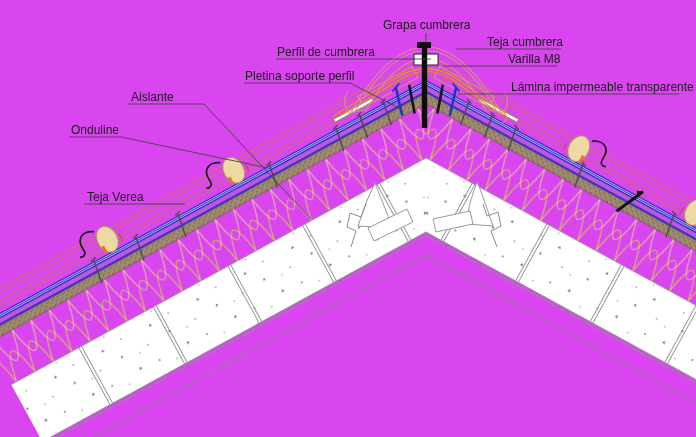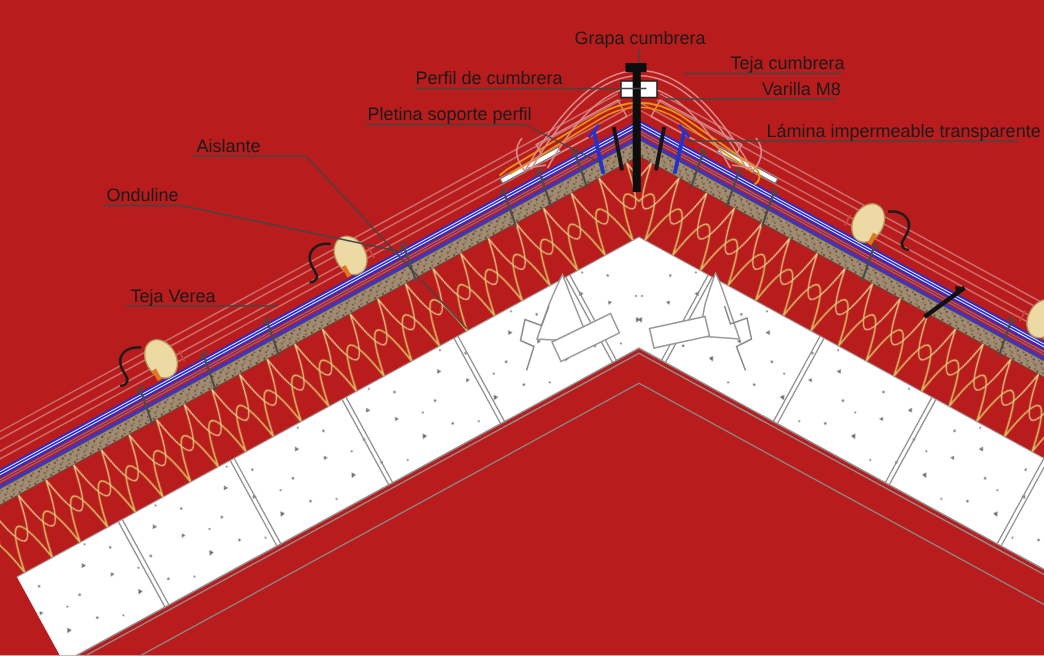--- a/index.html
+++ b/index.html
@@ -1,16 +1,16 @@
 <!DOCTYPE html>
 <html><head>
 <meta charset="utf-8">
 <style>
   html,body{margin:0;padding:0;background:#ffffff;}
-  .stage{width:696px;height:437px;position:relative;background:#b91c1c;overflow:hidden;}
+  .stage{width:696px;height:437px;position:relative;background:#d946ef;overflow:hidden;}
   svg{display:block;}
   text{font-family:"Liberation Sans","DejaVu Sans",sans-serif;font-size:12px;fill:#1a1a1a;}
 </style>
 </head>
 <body>
 
 <div class="stage">
 <svg width="696" height="437" viewBox="0 0 696 437">
   <defs>
     <clipPath id="clipL">

